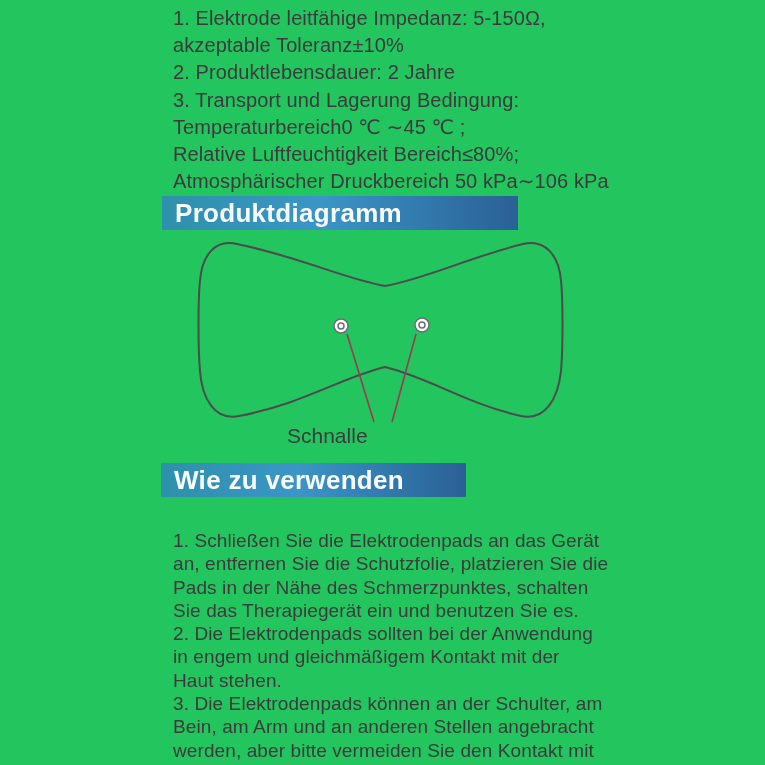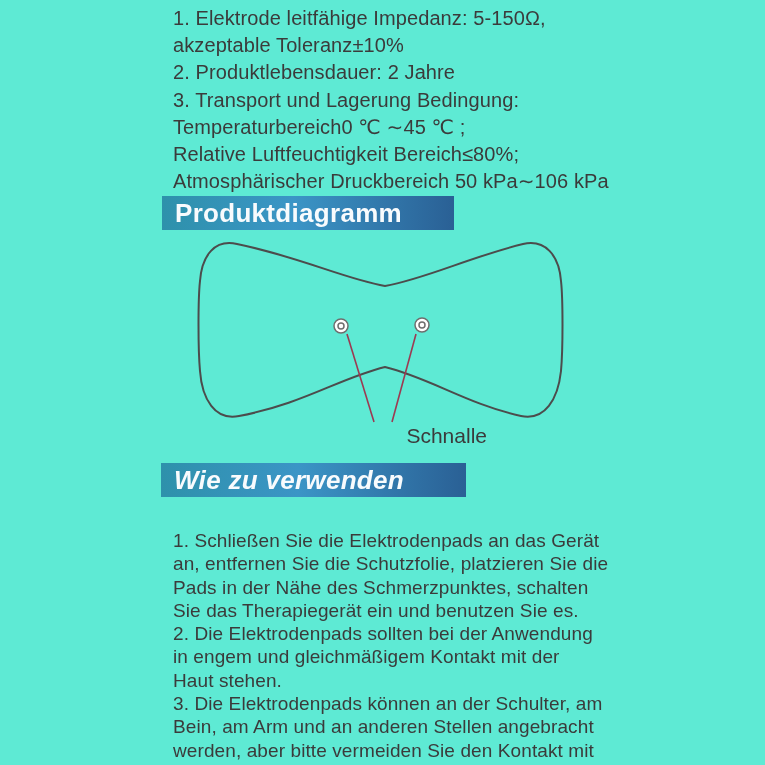--- a/index.html
+++ b/index.html
@@ -3,51 +3,51 @@
 <meta charset="utf-8">
 <style>
   html,body{margin:0;padding:0;}
   body{
     width:765px;height:765px;
     background:#ffffff;
     font-family:"Liberation Sans","DejaVu Sans",sans-serif;
     position:relative;
     overflow:hidden;
   }
-  .page{position:absolute;inset:0;background:#5eead4;padding-left:47px;}
+  .page{position:absolute;inset:0;background:#22c55e;padding-left:47px;}
 
   .spec-text{
     position:absolute;left:173px;top:5px;width:470px;
     font-size:20px;line-height:27.2px;
     color:var(--body-text,#3b3b3b);
     white-space:pre-line;
     letter-spacing:0.1px;
   }
 
   .banner{
     position:absolute;height:34px;
     background:var(--banner-grad,linear-gradient(90deg,#2e91ab,#3b95c6 45%,#2a6095));
     color:var(--banner-text,#f8fbfd);
     font-weight:700;font-size:26px;
     display:flex;align-items:center;
     padding-left:13px;box-sizing:border-box;
     letter-spacing:0.3px;
   }
-  .banner-1{left:162px;top:196px;width:292px;text-align:right;}
-  .banner-2{left:161px;top:463px;width:305px;font-style:italic;}
+  .banner-1{left:162px;top:196px;width:356px;text-align:right;}
+  .banner-2{left:161px;top:463px;width:305px;}
 
   .diagram{position:absolute;left:195px;top:237px;width:380px;height:192px;}
   .pad-outline{fill:none;stroke:var(--outline,#4c4c4c);stroke-width:2;}
   .pointer-line{stroke:var(--pointer,#9c3a52);stroke-width:1.6;}
   .snap-outer{fill:#ffffff;stroke:var(--snap,#6e6e6e);stroke-width:1.5;}
   .snap-inner{fill:none;stroke:var(--snap,#6e6e6e);stroke-width:1.5;}
 
   .diagram-label{
     position:absolute;left:287px;top:424px;width:200px;
-    text-align:right;font-size:21px;
+    text-align:left;font-size:21px;
     color:var(--body-text,#3b3b3b);
   }
 
   .usage-text{
     position:absolute;left:173px;top:507px;width:470px;
     font-size:19px;line-height:23.3px;
     color:var(--body-text,#3b3b3b);
     white-space:pre-line;
     letter-spacing:0.1px;
     margin-top:22px;

